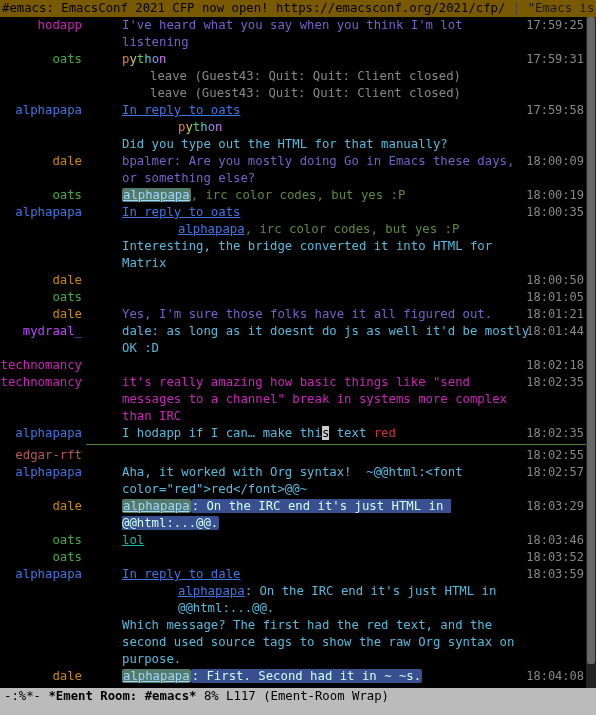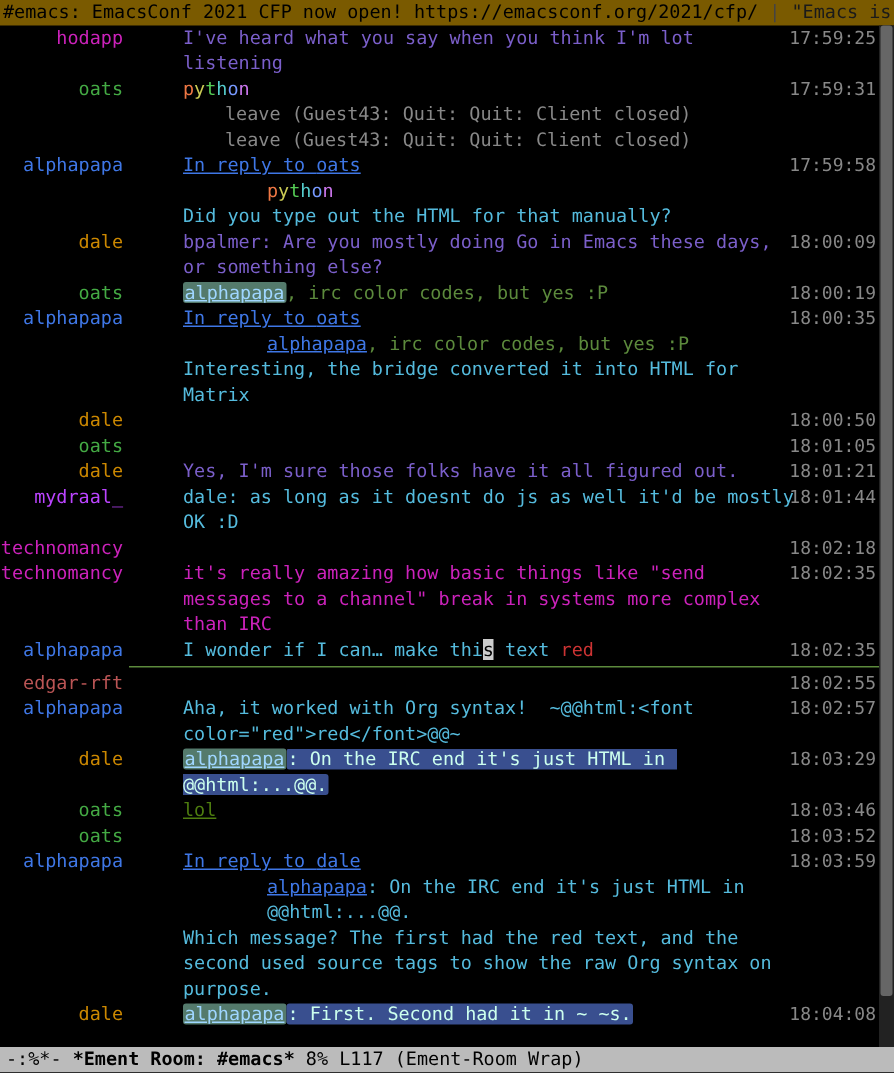--- a/index.html
+++ b/index.html
@@ -75,21 +75,21 @@
   .rb-p { color:#e74; } .rb-y { color:#cc5; } .rb-t { color:#5c5; }
   .rb-h { color:#5cc; } .rb-o { color:#79f; } .rb-n { color:#c7e; }
   .hr {
     border: none;
     border-top: 1px solid #5c8a3c;
     margin: 2px 0 2px 86px;
   }
   .modeline {
     position: absolute;
     left: 0; right: 0; bottom: 0;
-    height: 17px;
+    height: 27px;
     background: #bbb;
     color: #000;
     padding: 0 4px;
     white-space: nowrap;
     overflow: hidden;
   }
   .modeline .bold { font-weight: bold; }
   .scrollbar-shell {
     position: absolute;
     top: 17px;
@@ -204,41 +204,41 @@
       <div class="nickcol"><span style="color: rgb(204, 34, 187);">technomancy</span></div>
       <div class="ts">18:02:18</div>
     </div>
     <div class="row">
       <div class="nickcol"><span style="color: rgb(204, 34, 187);">technomancy</span></div>
       <div class="body"><span style="color: rgb(204, 34, 187);">it's really amazing how basic things like "send messages to a channel" break in systems more complex than IRC</span></div>
       <div class="ts">18:02:35</div>
     </div>
     <div class="row">
       <div class="nickcol"><span style="color: rgb(63, 119, 230);">alphapapa</span></div>
-      <div class="body"><span style="color: rgb(85, 187, 221);">I wonder if I can… make thi</span><span class="cursor">s</span><span style="color: rgb(85, 187, 221);"> text </span><span style="color: rgb(204, 51, 51);">red</span></div>
+      <div class="body"><span style="color: rgb(85, 187, 221);">I hodapp if I can… make thi</span><span class="cursor">s</span><span style="color: rgb(85, 187, 221);"> text </span><span style="color: rgb(204, 51, 51);">red</span></div>
       <div class="ts">18:02:35</div>
     </div>
     <hr class="hr">
     <div class="row">
       <div class="nickcol"><span style="color: rgb(187, 85, 85);">edgar-rft</span></div>
       <div class="ts">18:02:55</div>
     </div>
     <div class="row">
       <div class="nickcol"><span style="color: rgb(63, 119, 230);">alphapapa</span></div>
       <div class="body"><span style="color: rgb(85, 187, 221);">Aha, it worked with Org syntax!  ~</span><span style="color: rgb(85, 187, 221);">@@html:&lt;font color="red"&gt;red&lt;/font&gt;@@</span><span style="color: rgb(85, 187, 221);">~</span></div>
       <div class="ts">18:02:57</div>
     </div>
     <div class="row">
       <div class="nickcol"><span style="color: rgb(204, 136, 0);">dale</span></div>
       <div class="body"><span class="hl-nick">alphapapa</span><span class="hl-msg">: On the IRC end it's just HTML in @@html:...@@.</span></div>
       <div class="ts">18:03:29</div>
     </div>
     <div class="row">
       <div class="nickcol"><span style="color: rgb(68, 170, 68);">oats</span></div>
-      <div class="body"><span style="color: #4d7c0f; text-decoration: underline;">lol</span></div>
+      <div class="body"><span style="color: #14b8a6; text-decoration: underline;">lol</span></div>
       <div class="ts">18:03:46</div>
     </div>
     <div class="row">
       <div class="nickcol"><span style="color: rgb(68, 170, 68);">oats</span></div>
       <div class="ts">18:03:52</div>
     </div>
     <div class="row">
       <div class="nickcol"><span style="color: rgb(63, 119, 230);">alphapapa</span></div>
       <div class="body"><span class="link">In reply to </span><span class="link">dale</span></div>
       <div class="ts">18:03:59</div>

